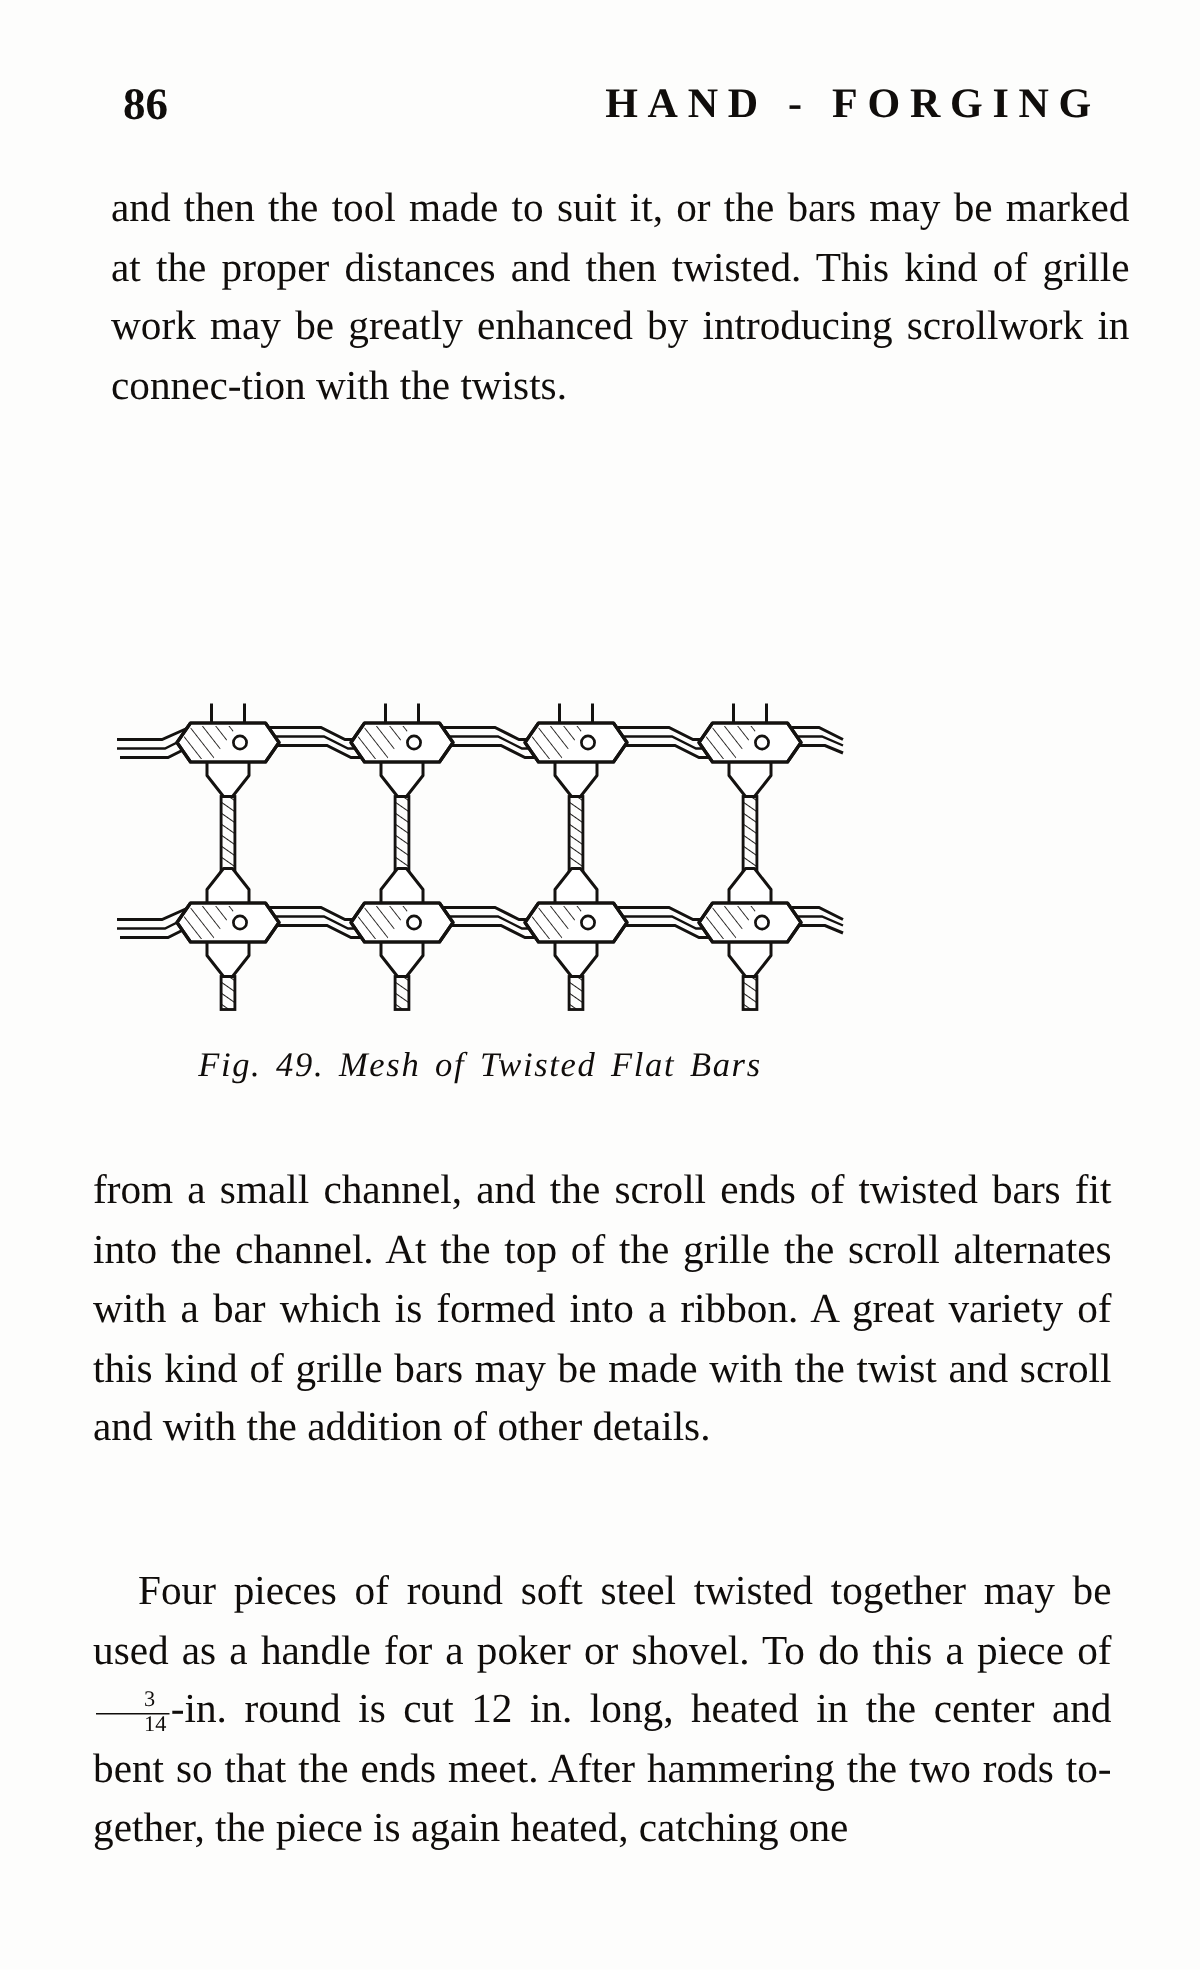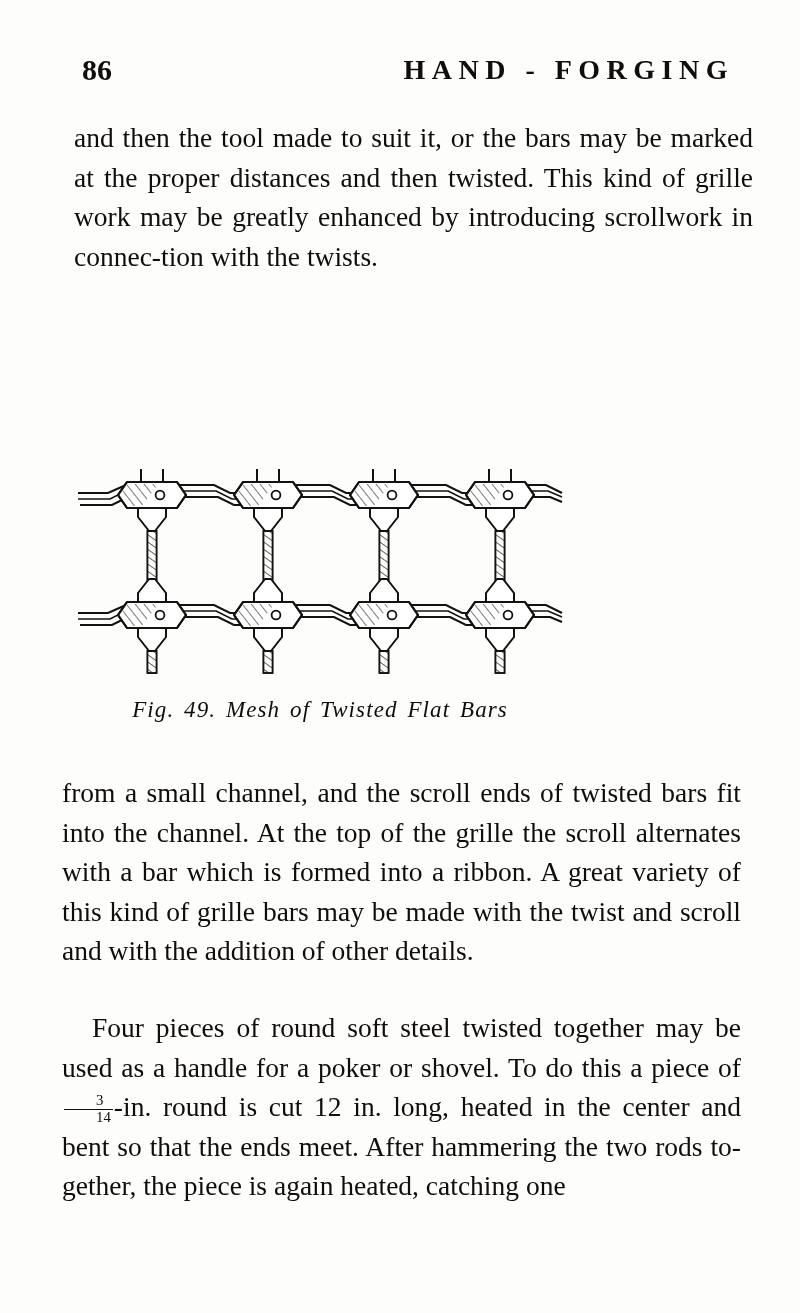--- a/index.html
+++ b/index.html
@@ -68,21 +68,21 @@
   }
   .indent {
     text-indent: 30px;
   }
   .natural-last {
     text-align-last: left;
   }
   #para1 { top: 118px; margin-left: 12px; }
   #para2 { top: 316px; }
   #para3 { top: 773px; }
-  #para4 { top: 1008px; font-family: Liberation Serif, serif; }
+  #para4 { top: 1040px; font-family: Liberation Serif, serif; }
 
   
   .figure {
     position: absolute;
     left: 0;
     top: 455px;
     width: 640px;
   }
   .figure-art {
     display: block;

